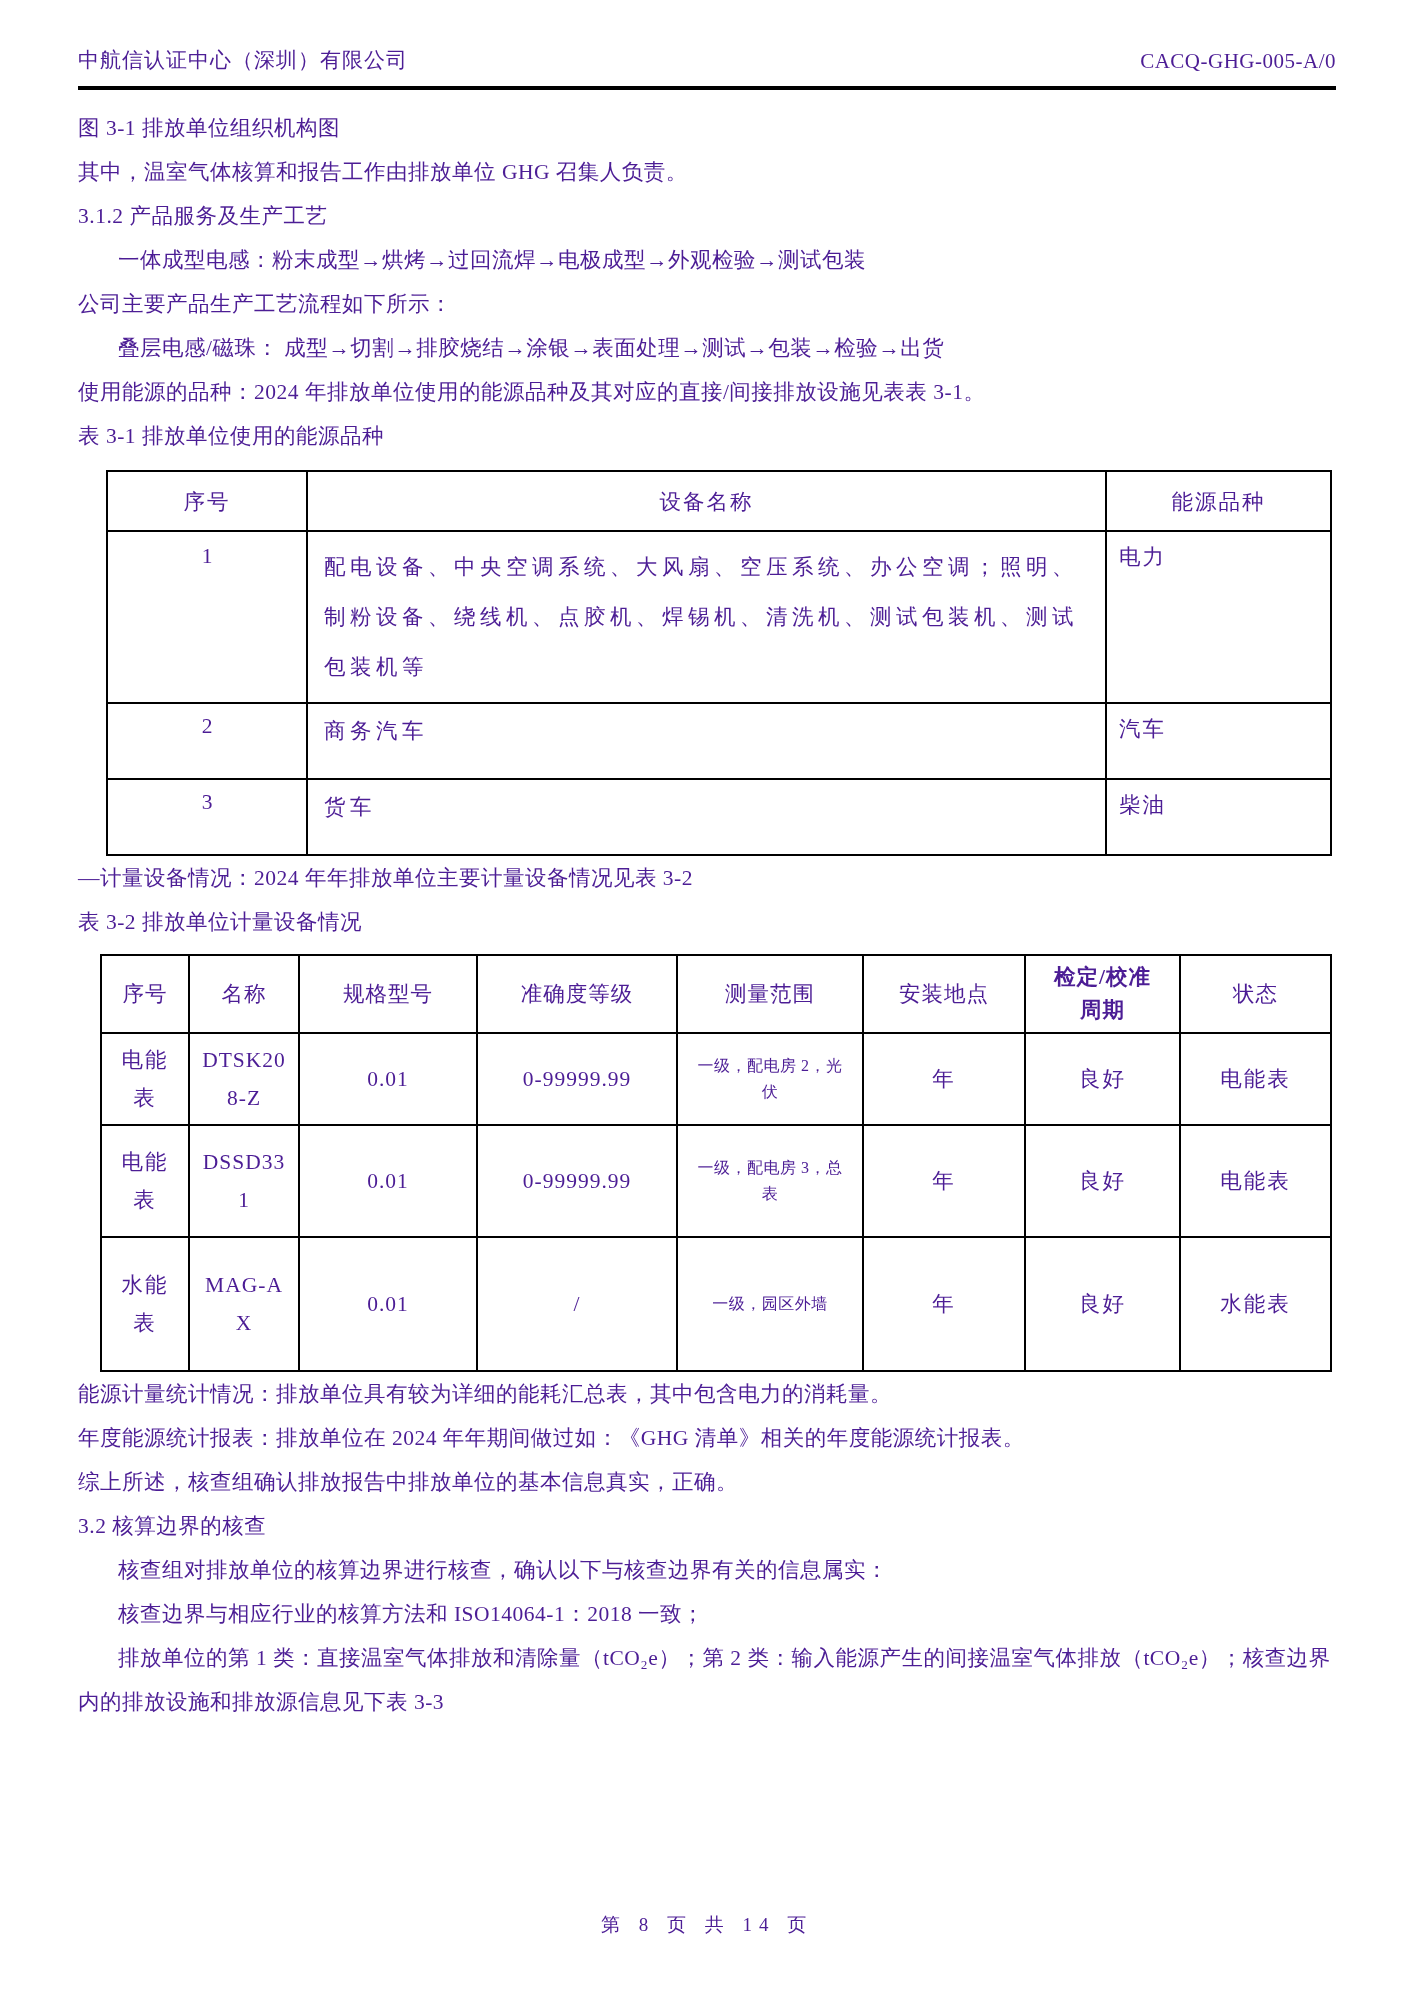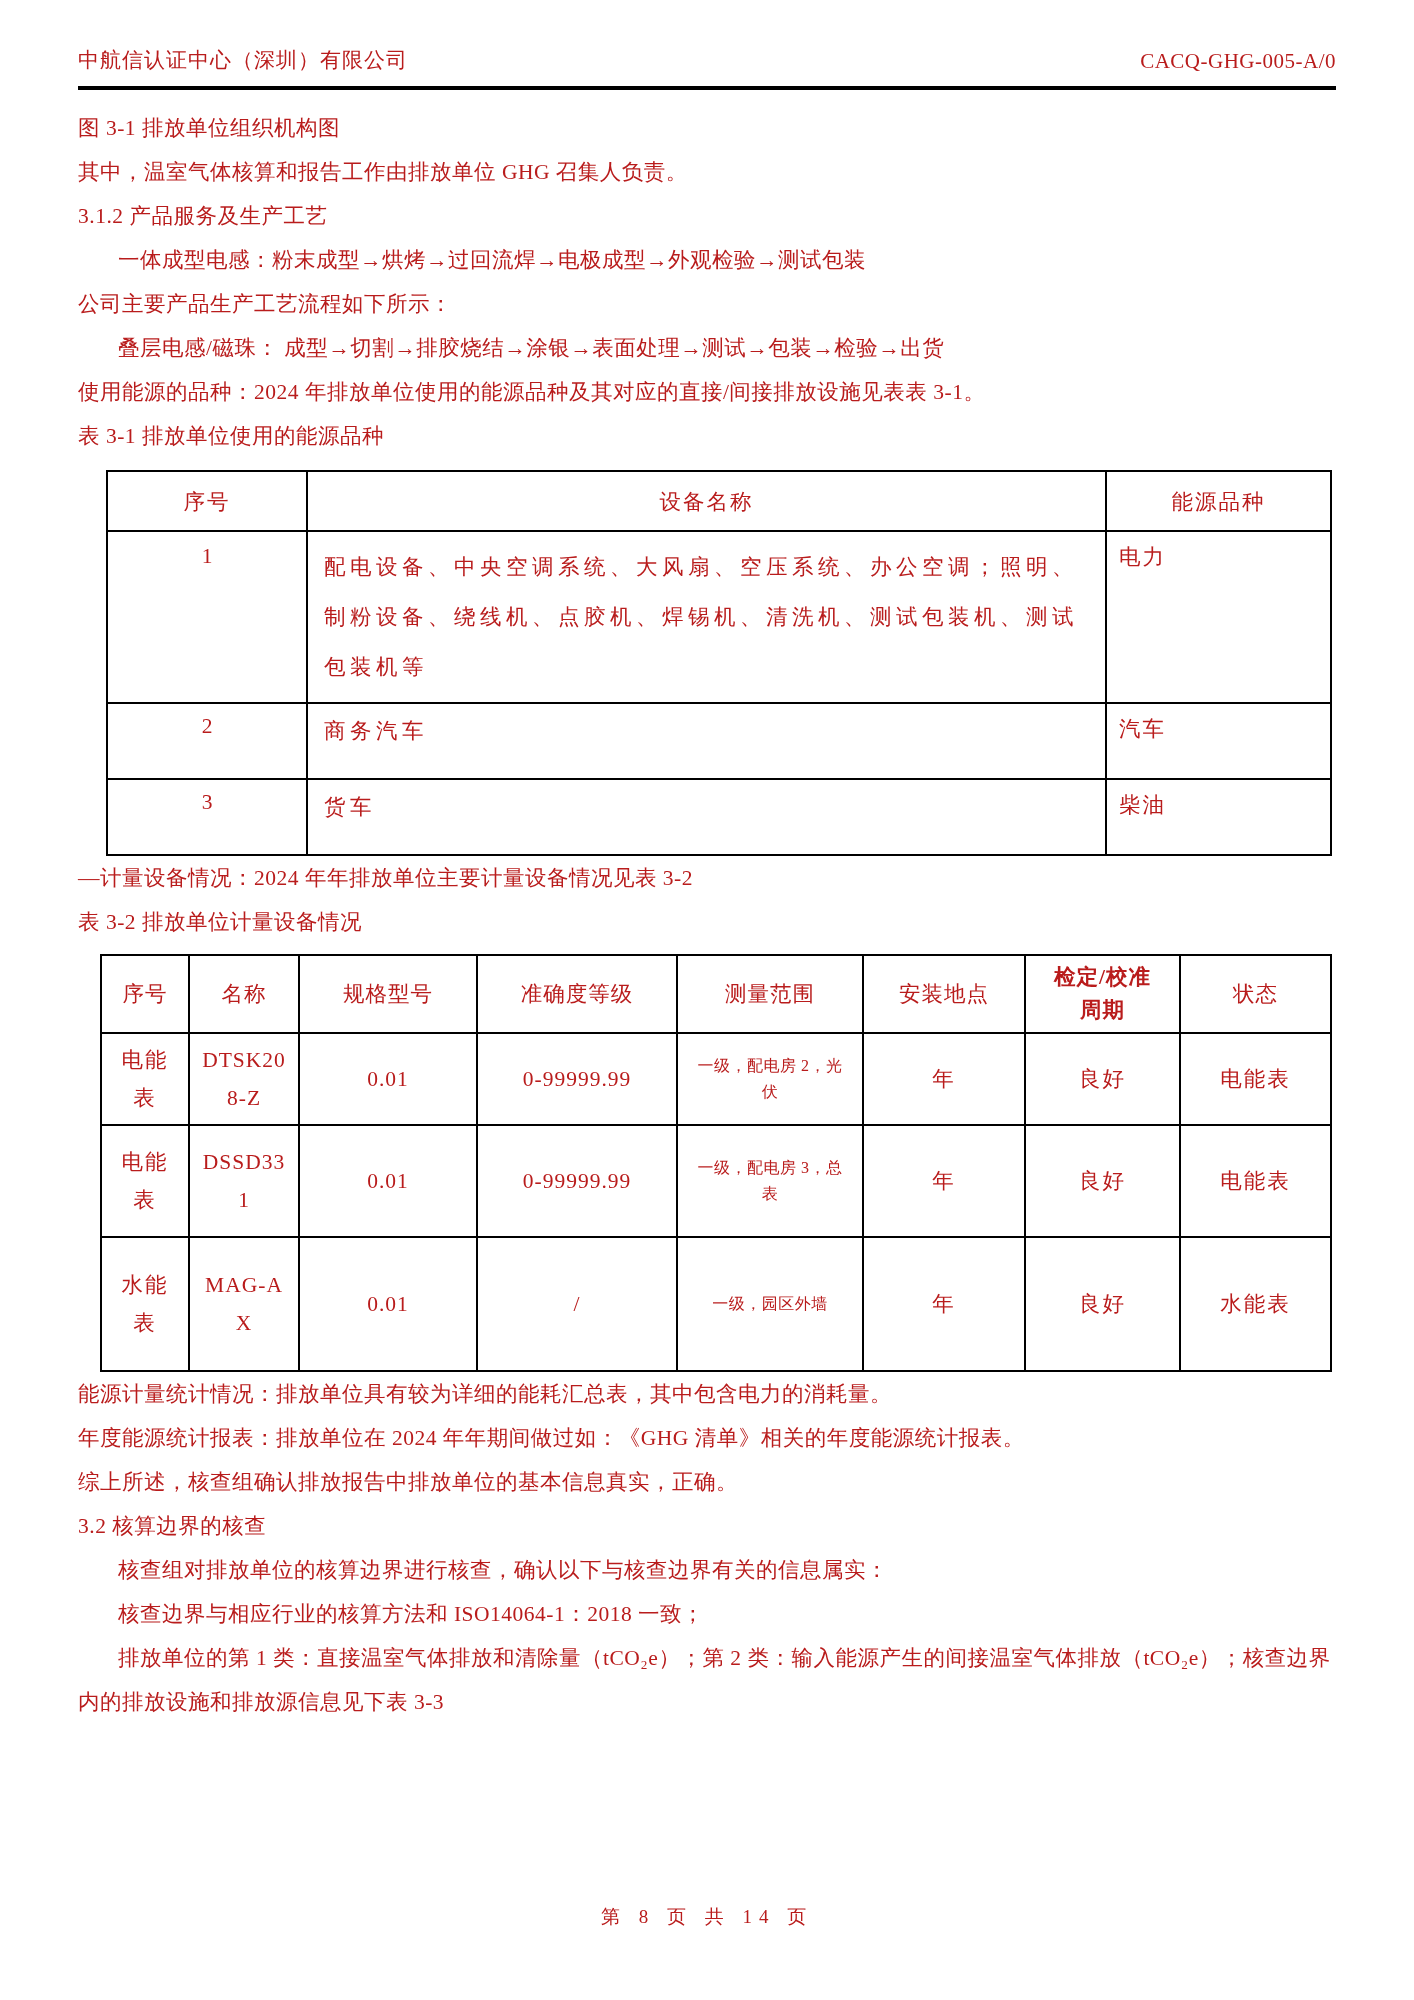--- a/index.html
+++ b/index.html
@@ -1,18 +1,18 @@
 <!DOCTYPE html>
 <html><head>
 <meta charset="utf-8">
 <style>
   html,body { margin:0; padding:0; background:#9c9c9c; }
   .page {
     width:1414px; height:2000px; position:relative;
-    background:#ffffff; color:#b91c1c;
+    background:#ffffff; color:#4c1d95;
     font-family:"Liberation Serif","DejaVu Serif",serif;
     overflow:hidden; margin:0 auto;
   }
   .content { padding:46px 78px 0 78px; }
 
   .doc-header {
     display:flex; justify-content:space-between; align-items:flex-end;
     font-size:21px; padding-bottom:12px; border-bottom:4px solid #000;
     letter-spacing:1px;
   }
@@ -45,21 +45,21 @@
   .t2 td.alnum { word-break:break-all; letter-spacing:1px; }
   .t2 td.small { font-size:16px; line-height:26px; letter-spacing:0.5px; padding:4px 12px; }
   .t2 tr.r1 td { height:82px; }
   .t2 tr.r2 td { height:102px; }
   .t2 tr.r3 td { height:124px; }
 
   .after-t1 { margin-top:14px; }
   .after-t2 { margin-top:14px; }
 
   .page-footer {
-    position:absolute; left:0; bottom:70px; width:100%;
+    position:absolute; left:0; bottom:62px; width:100%;
     text-align:center; font-size:19px; letter-spacing:7px;
   }
 </style>
 </head>
 <body>
 
 <div class="page">
   <div class="content">
 
     <div class="doc-header">

